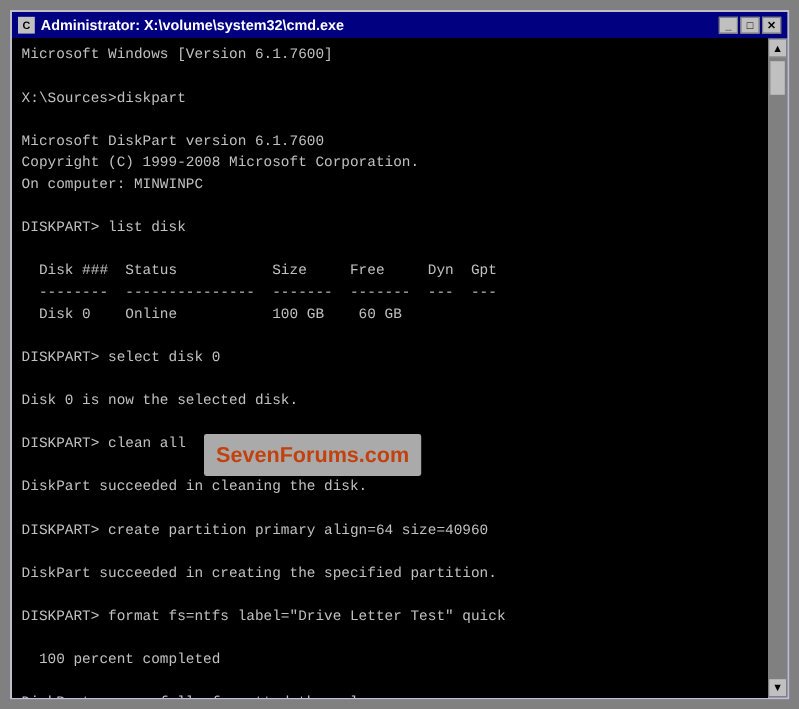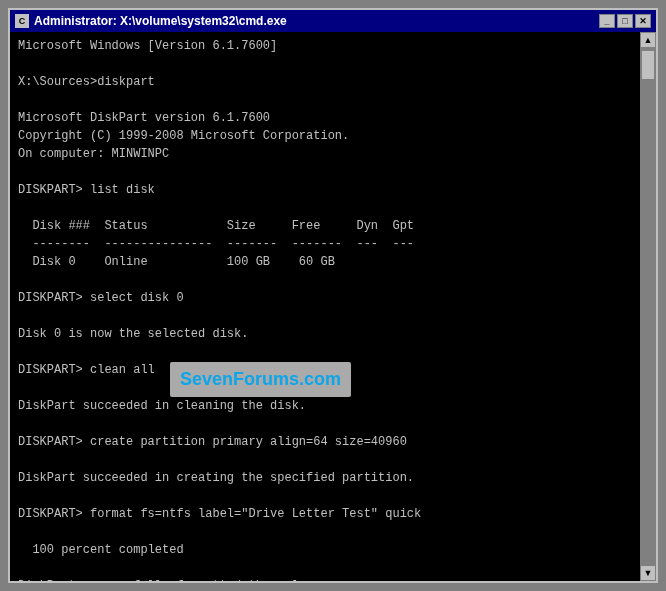--- a/index.html
+++ b/index.html
@@ -81,21 +81,21 @@
       word-break: break-all;
       font-family: 'Courier New', Courier, monospace;
       font-size: 12px;
       color: #c0c0c0;
     }
     .watermark {
       position: absolute;
       top: 330px;
       left: 160px;
       background: rgba(200,200,200,0.85);
-      color: #0ea5e9;
+      color: #c2410c;
       font-size: 18px;
       font-weight: bold;
       font-family: Arial, sans-serif;
       padding: 4px 10px;
       border-radius: 2px;
       pointer-events: none;
       z-index: 10;
     }
     .scrollbar {
       width: 16px;

